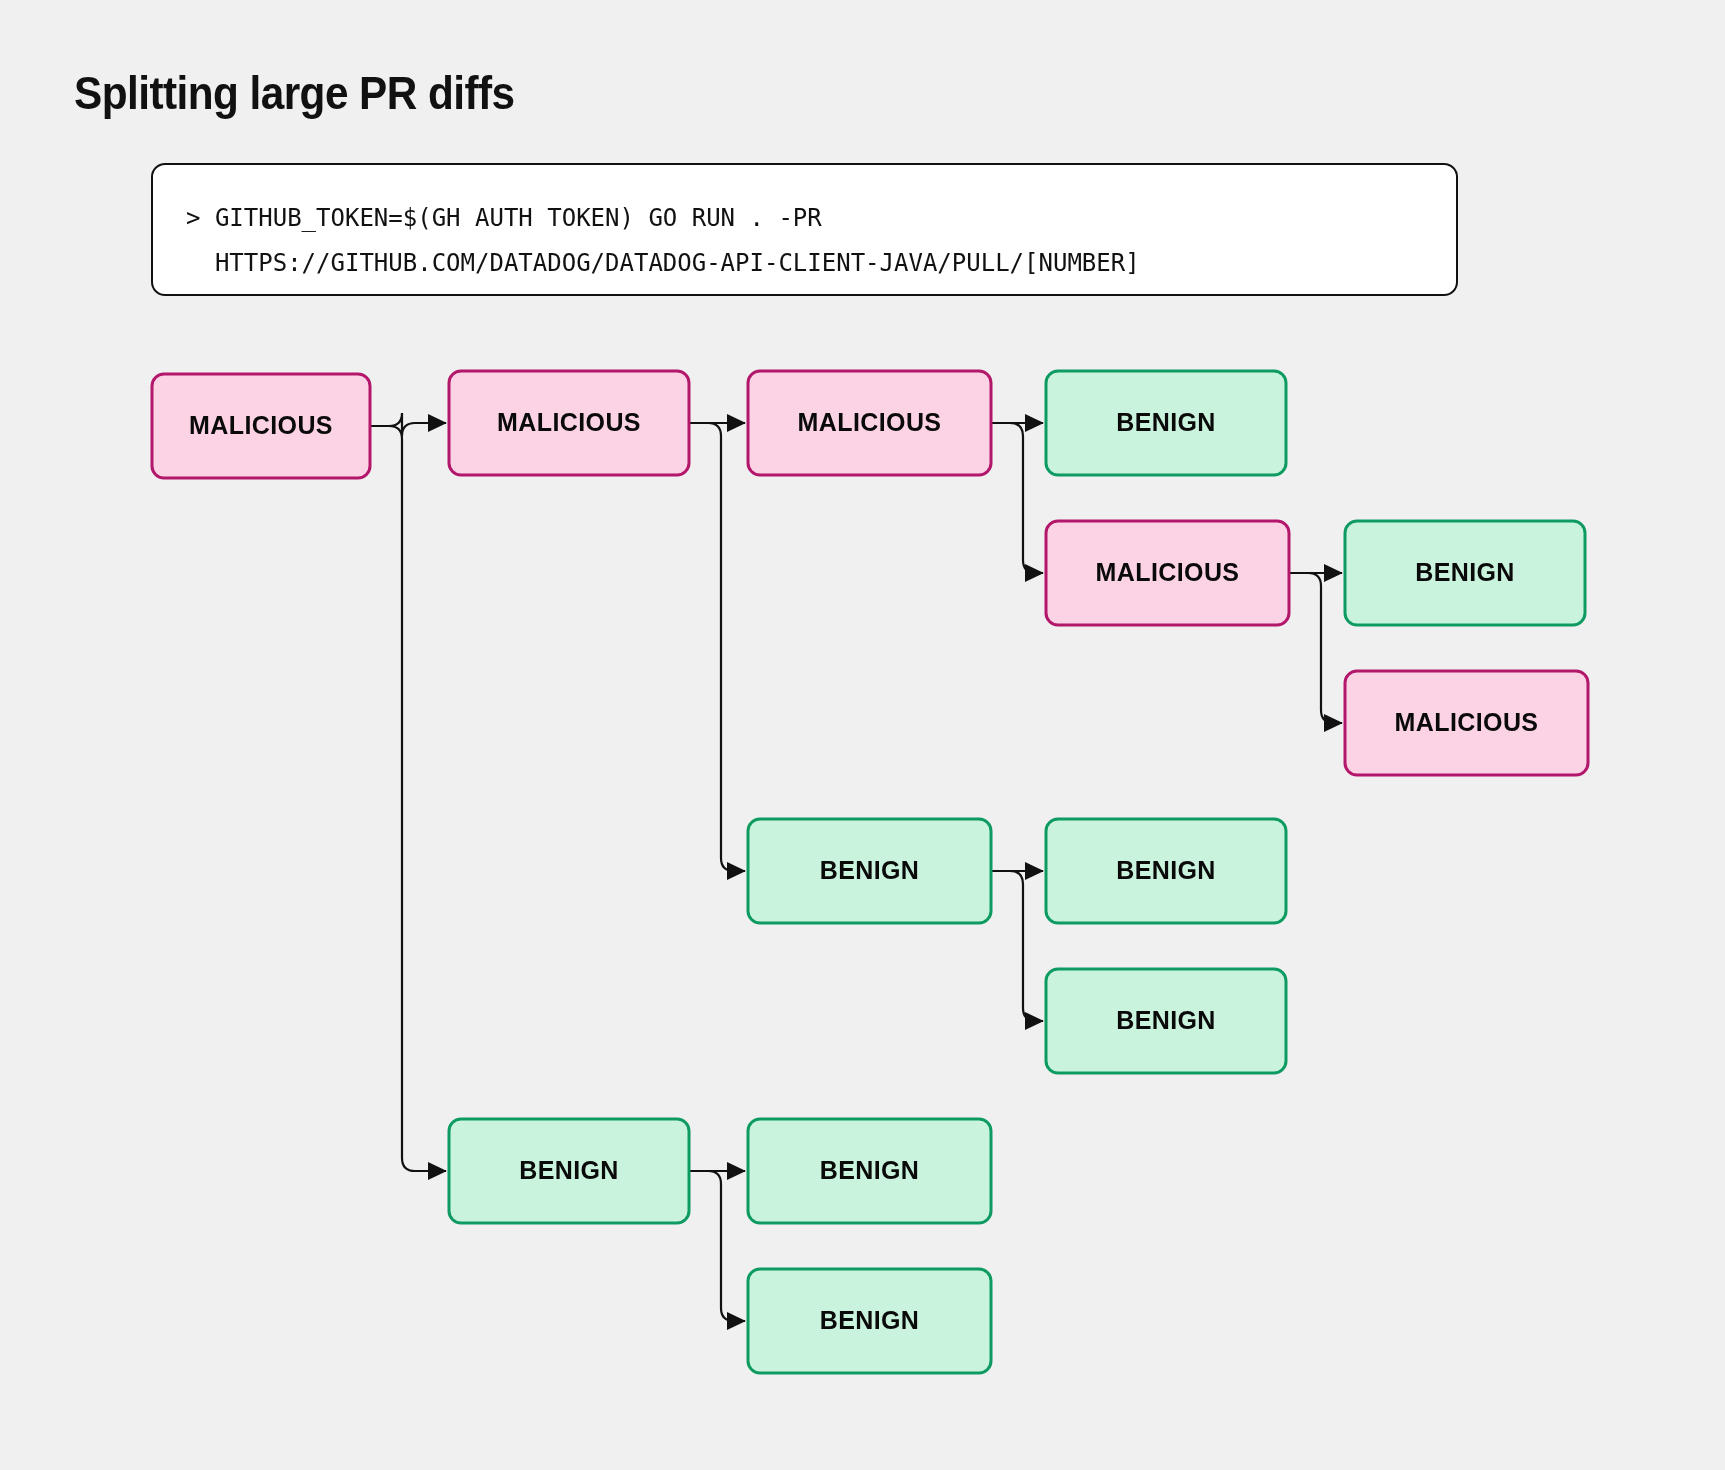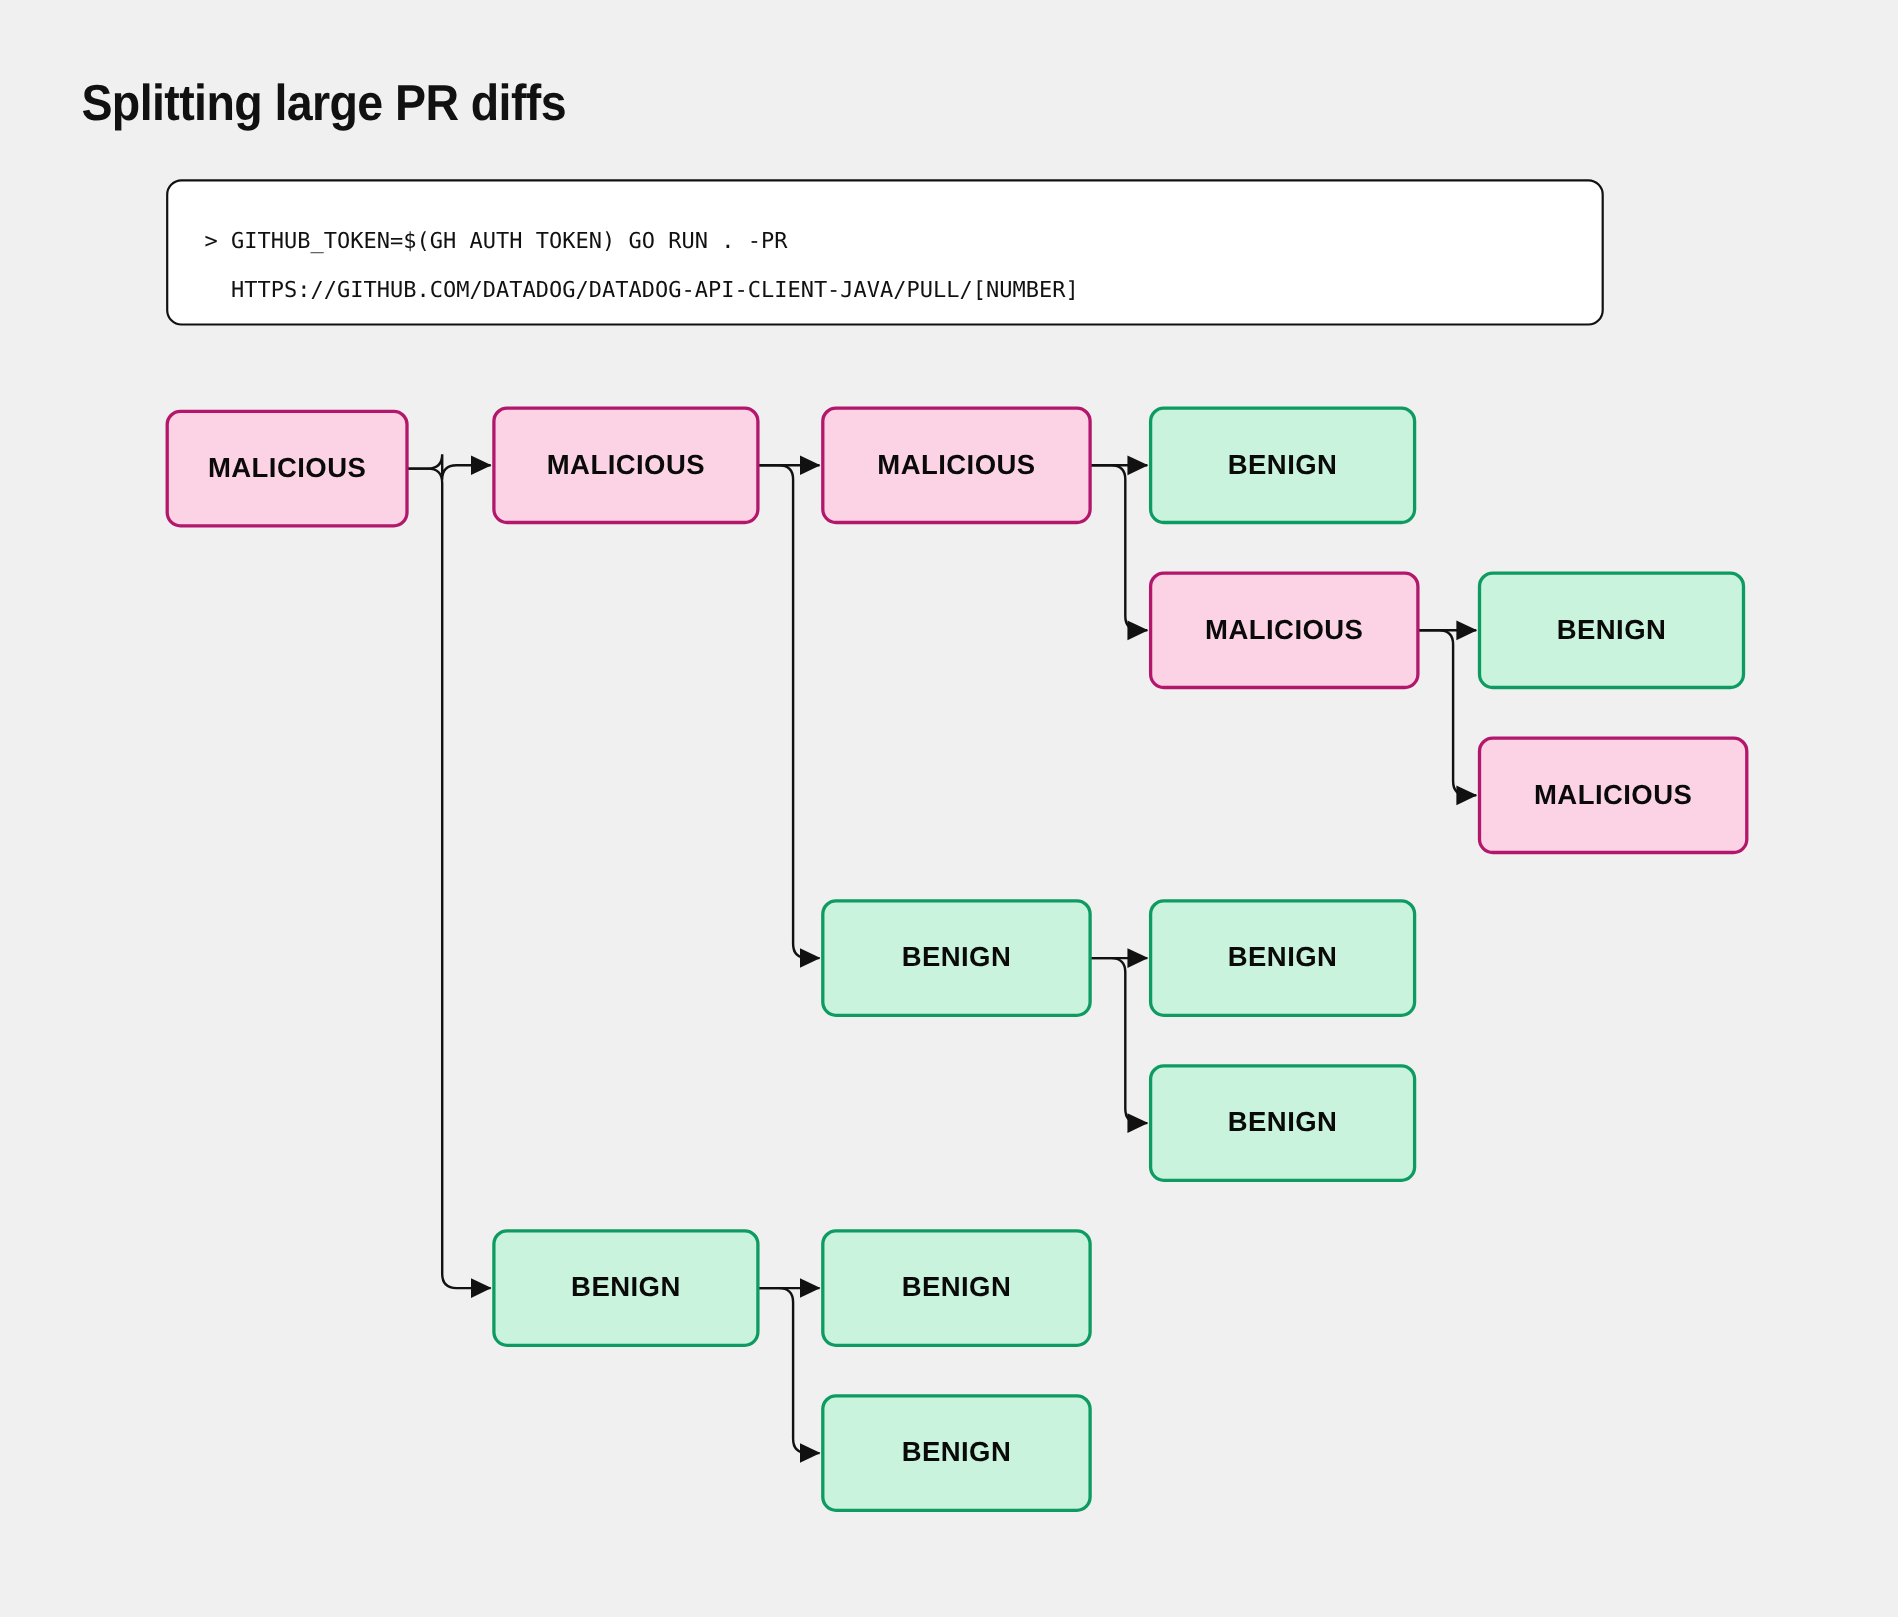--- a/index.html
+++ b/index.html
@@ -35,21 +35,21 @@
     box-sizing: border-box;
     background: #FFFFFF;
     border: 2.5px solid #111111;
     border-radius: 14px;
   }
   #code-text {
     position: absolute;
     left: 33px;
     top: 31px;
     font-family: "DejaVu Sans Mono", "Liberation Mono", monospace;
-    font-size: 20px;
+    font-size: 24px;
     line-height: 45px;
     color: #111111;
     white-space: pre;
     letter-spacing: 0px;
   }
   #diagram {
     position: absolute;
     left: 0;
     top: 0;
     width: 1725px;

